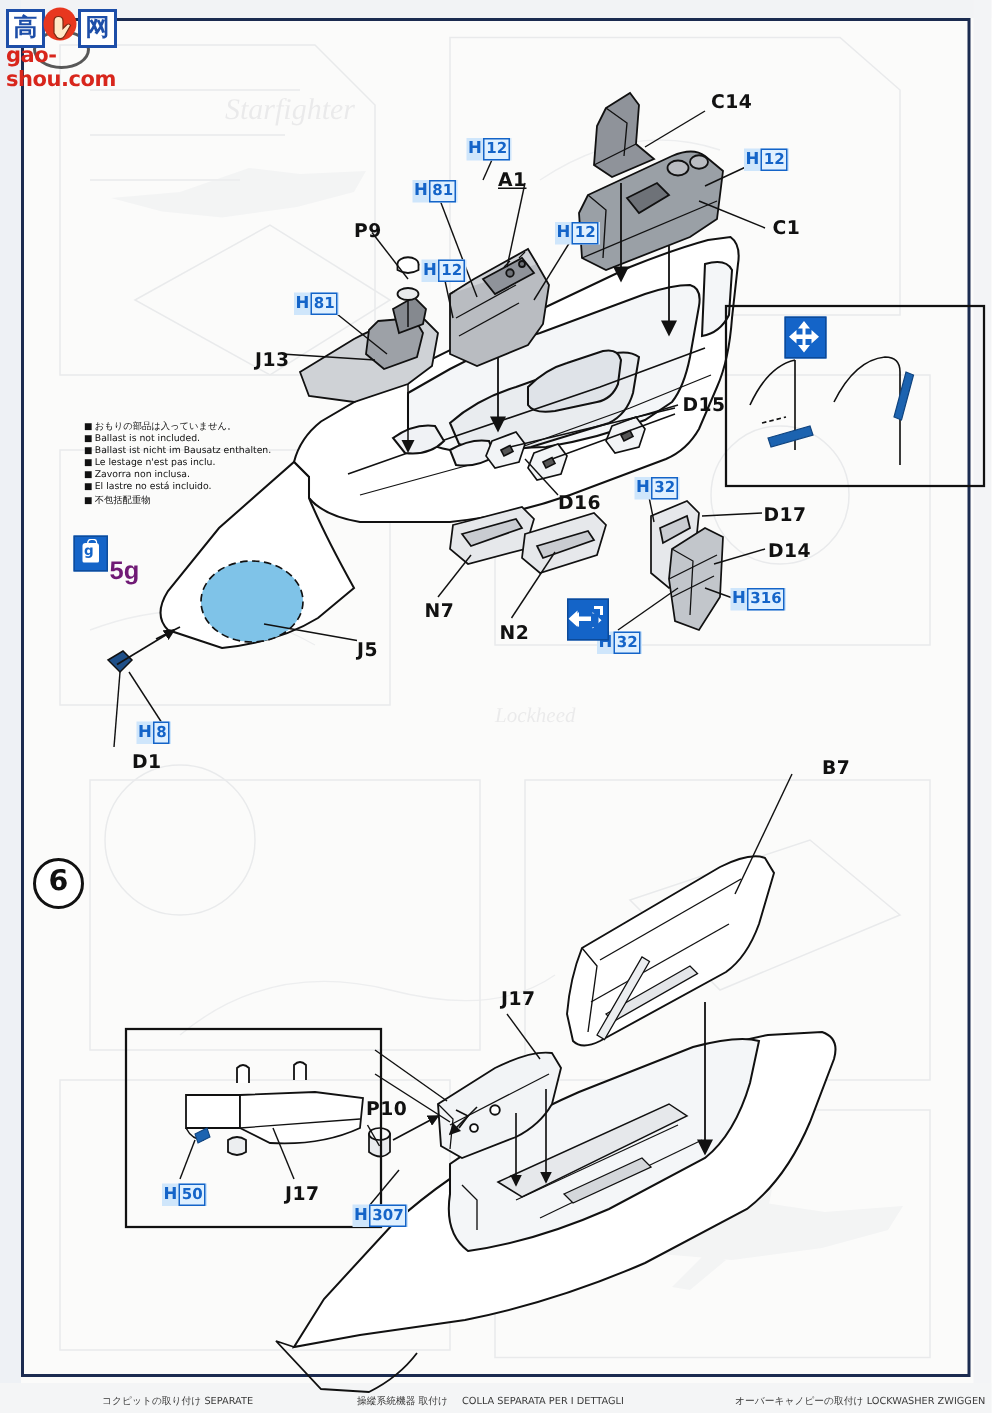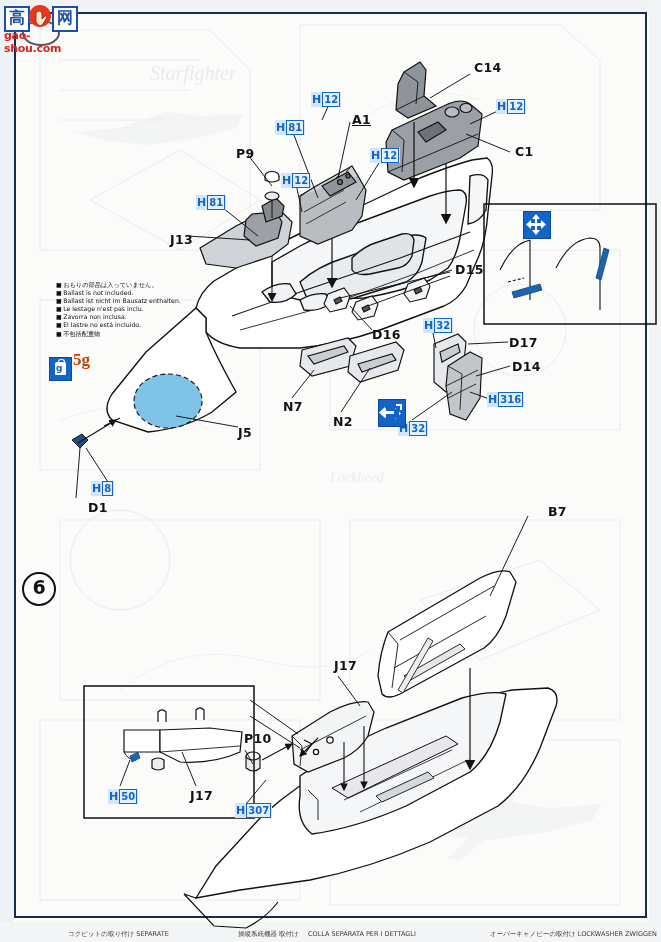--- a/index.html
+++ b/index.html
@@ -21,21 +21,21 @@
   .edge-strip-b{position:absolute;left:0;bottom:0;width:661px;height:20px;background:#f4f5f6;}
 
   
   .wm-logo{position:absolute;left:4px;top:4px;width:74px;height:40px;}
   .wm-box{position:absolute;top:2px;width:22px;height:22px;border:2px solid #1d4ea8;
           color:#1d4ea8;font-size:16px;font-weight:bold;text-align:center;line-height:20px;
           font-family:"DejaVu Sans", sans-serif;background:#fff;}
   .wm-b1{left:0;}
   .wm-b3{left:48px;}
   .wm-hand{position:absolute;left:24px;top:0;width:24px;height:26px;}
-  .wm-url{position:absolute;left:0;top:25px;font-size:11px;font-weight:bold;color:#d8261c;
+  .wm-url{position:absolute;left:0;top:25px;font-size:14px;font-weight:bold;color:#d8261c;
           letter-spacing:-0.3px;font-family:"DejaVu Sans", sans-serif;}
   .wm-ring{position:absolute;left:18px;top:16px;width:34px;height:22px;border:2px solid #222;
            border-radius:50%;opacity:.75;}
   .ghost-text{position:absolute;opacity:.08;color:#334;font-size:20px;font-style:italic;
               font-family:"Liberation Serif", serif;pointer-events:none;white-space:nowrap;}
 
   
   .lbl{position:absolute;font-size:12.5px;font-weight:bold;color:#111;
        font-family:"DejaVu Sans", sans-serif;letter-spacing:.3px;white-space:nowrap;}
   .paint{position:absolute;white-space:nowrap;font-family:"DejaVu Sans", sans-serif;
@@ -57,22 +57,22 @@
 
   
   .wbadge{position:absolute;left:49px;top:357px;width:21px;height:22px;background:#1464c8;
           border:1px solid #0d4c9c;}
   .wbadge .wi{position:absolute;left:5px;top:4px;width:11px;height:13px;background:#fff;
               border-radius:2px 2px 1px 1px;}
   .wbadge .wi::before{content:"";position:absolute;left:3px;top:-3px;width:5px;height:5px;
               border:1.5px solid #fff;border-bottom:none;border-radius:3px 3px 0 0;}
   .wbadge .wg{position:absolute;left:6px;top:5px;font-size:9px;font-weight:bold;color:#1464c8;
               font-family:"DejaVu Sans", sans-serif;}
-  .wlab{position:absolute;left:73px;top:350px;font-size:17px;font-weight:bold;color:#c2410c;
-        font-family:Liberation Serif, serif;}
+  .wlab{position:absolute;left:73px;top:371px;font-size:17px;font-weight:bold;color:#701a75;
+        font-family:Liberation Sans, sans-serif;}
 
   
   .arrowbox{position:absolute;width:26px;height:26px;background:#1464c8;border:1px solid #0c4a99;}
   .arrowbox svg{display:block;}
 
   
   .caption{position:absolute;bottom:0px;left:0;width:661px;height:16px;}
   .caption span{position:absolute;font-size:6.5px;color:#3a3a3a;white-space:nowrap;
                 font-family:"DejaVu Sans", sans-serif;}
   svg.art{position:absolute;left:0;top:0;width:661px;height:942px;overflow:visible;}
@@ -360,21 +360,21 @@
 
       <path d="M250 700 L298 734"></path>
       <path d="M250 716 L300 748"></path>
     </g>
     <rect x="84" y="686" width="170" height="132" fill="none" stroke="#111" stroke-width="1.5"></rect>
     <rect x="484" y="204" width="172" height="120" fill="none" stroke="#111" stroke-width="1.5"></rect>
   </svg>
 
   <div>
     <div class="lbl" style="left:236px;top:146px;">P9</div>
-    <div class="lbl" style="left:352px;top:112px;text-decoration:underline;">A1</div>
+    <div class="lbl" style="left:332px;top:112px;text-decoration:underline;">A1</div>
     <div class="lbl" style="left:474px;top:60px;">C14</div>
     <div class="lbl" style="left:515px;top:144px;">C1</div>
     <div class="lbl" style="left:170px;top:232px;">J13</div>
     <div class="lbl" style="left:455px;top:262px;">D15</div>
     <div class="lbl" style="left:372px;top:327px;">D16</div>
     <div class="lbl" style="left:509px;top:335px;">D17</div>
     <div class="lbl" style="left:512px;top:359px;">D14</div>
     <div class="lbl" style="left:283px;top:399px;text-align:right;">N7</div>
     <div class="lbl" style="left:333px;top:414px;">N2</div>
     <div class="lbl" style="left:238px;top:425px;">J5</div>

